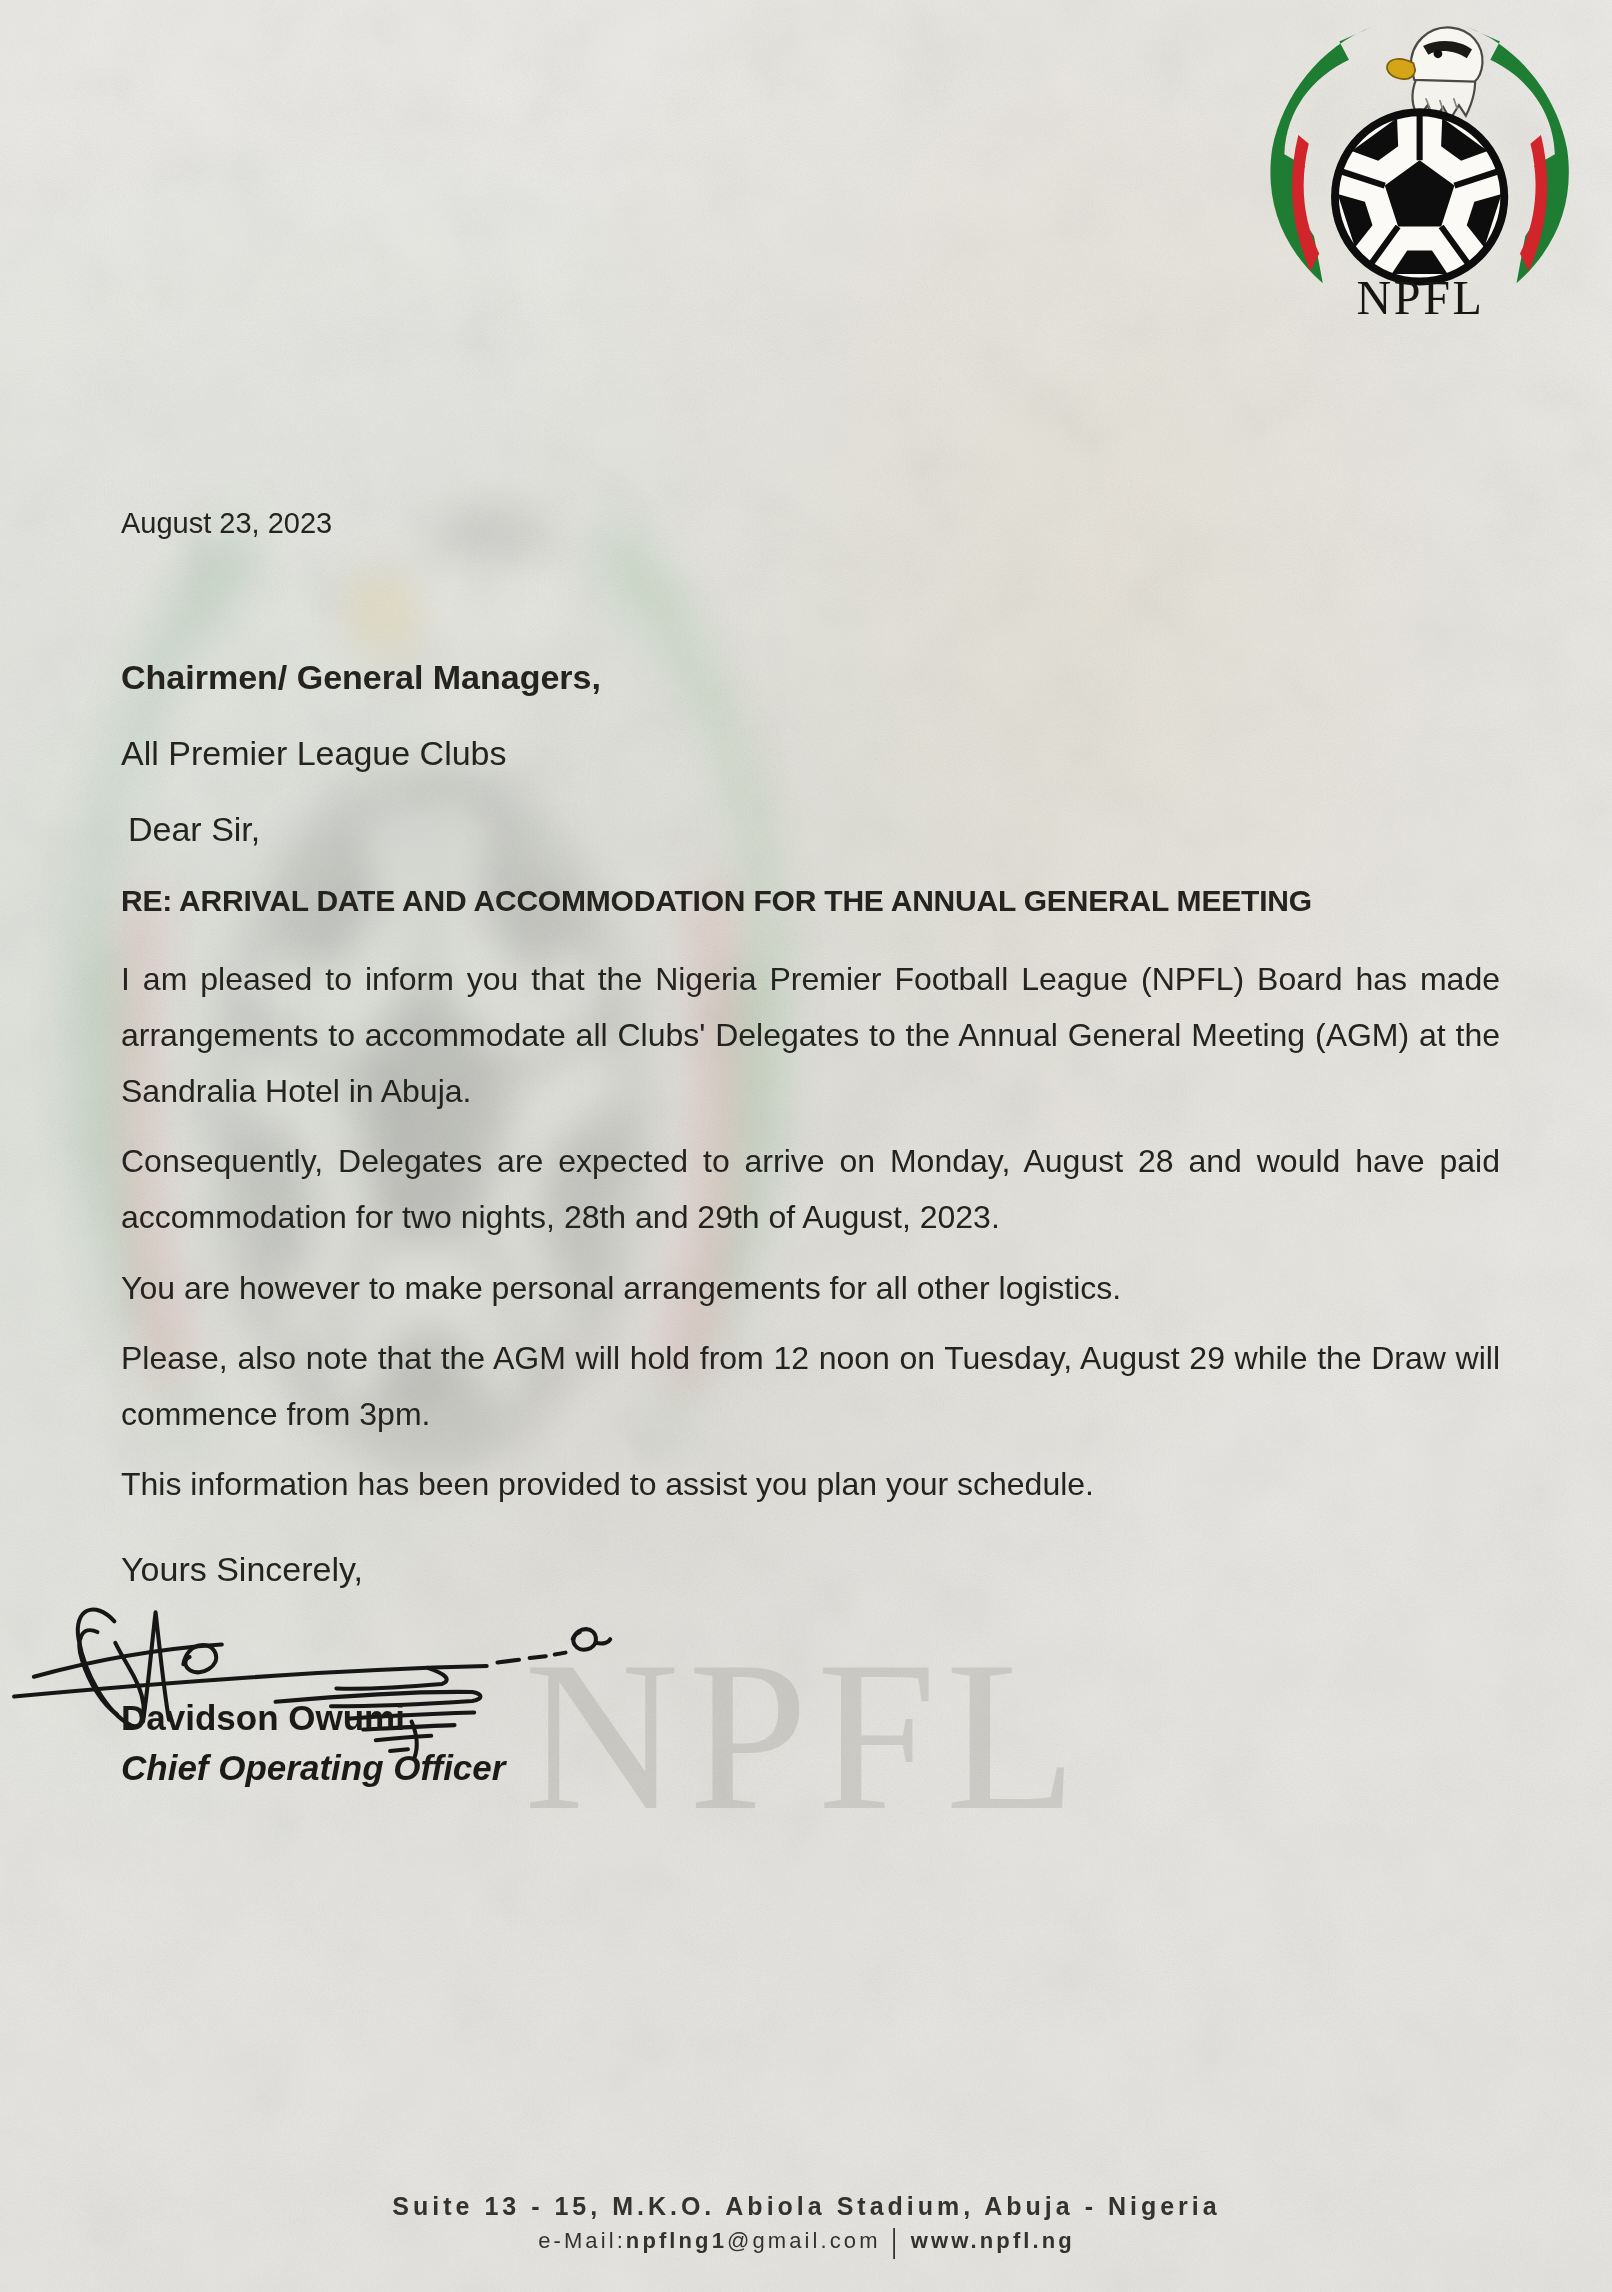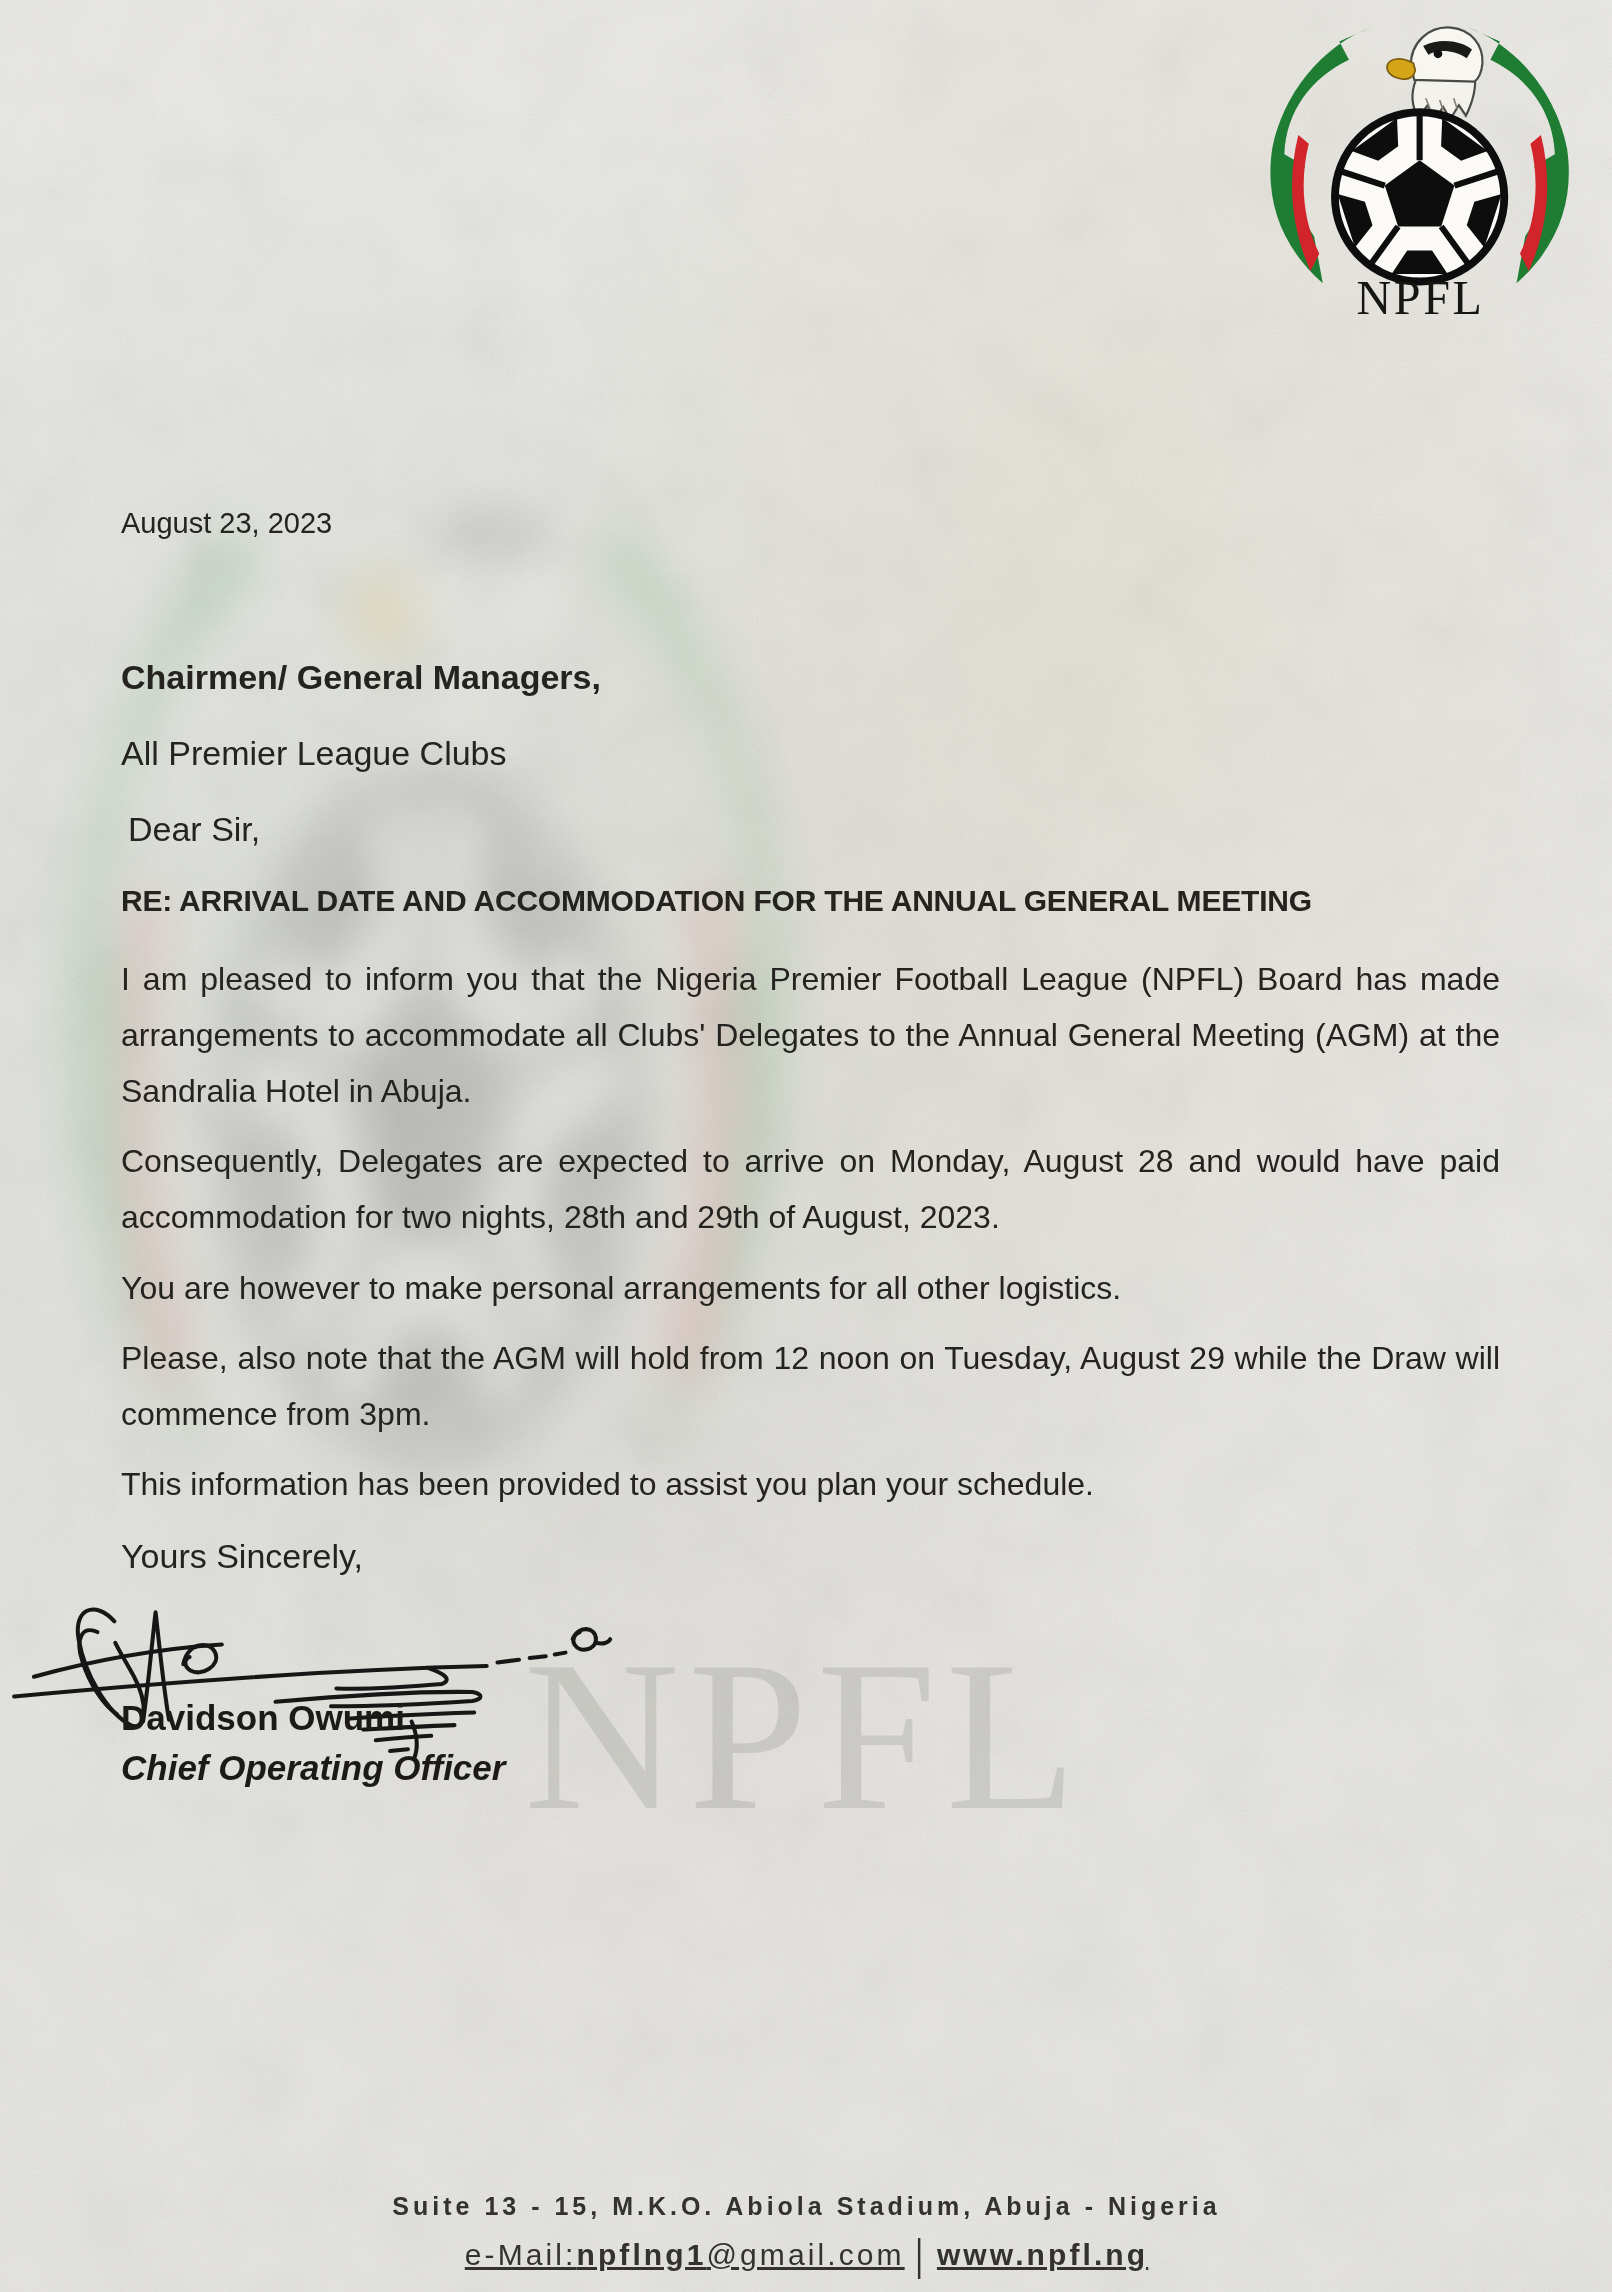--- a/index.html
+++ b/index.html
@@ -32,30 +32,30 @@
     letter-spacing:2.7px; color:#151513; }
 
   
   .content { position:absolute; left:121px; top:502px; width:1379px; }
   .date { font-size:29px; line-height:43px; margin:0 0 111px; }
   .recipient-bold { font-size:34px; font-weight:bold; line-height:43px; margin:0 0 33px; }
   .recipient { font-size:34px; line-height:43px; margin:0 0 33px; }
   .salutation { font-size:34px; line-height:43px; margin:0 7px 29px; }
   .subject { font-size:30px; font-weight:bold; line-height:41px; margin:12px 0 30px; letter-spacing:-0.2px; }
   .content p { font-size:32px; line-height:56px; margin:0 0 14.3px; text-align:justify; }
-  .closing { font-size:34px; line-height:43px; margin-top:23px; }
+  .closing { font-size:34px; line-height:43px; margin-top:36px; }
 
   .signature { position:absolute; left:7.2px; top:1587px; }
   .signer-name { position:absolute; left:121px; top:1698px; font-size:35px; font-weight:bold; color:#1b1a17;text-align:right; }
   .signer-title { position:absolute; left:121px; top:1748px; font-size:35px; font-weight:bold; font-style:italic; color:#1b1a17; }
 
   
   .footer { position:absolute; left:0; right:0; top:2192px; text-align:center; color:#33322d; }
   .footer-line1 { font-size:25px; font-weight:bold; letter-spacing:4px; }
-  .footer-line2 { margin-top:17px; font-size:30px; letter-spacing:3.1px; font-weight:500;text-decoration:underline; }
+  .footer-line2 { margin-top:7px; font-size:22px; letter-spacing:3.1px; font-weight:500; }
   .footer-line2 .b { font-weight:bold; }
   .footer-line2 .sep { display:inline-block; transform:scaleY(1.5); margin:0 10.7px; font-weight:300; }
 </style>
 </head>
 <body>
 
 <div class="page">
 
   <svg class="paper-texture" xmlns="http://www.w3.org/2000/svg" width="1613" height="2293" viewBox="0 0 1801 2560">
     <filter id="grainFine">

